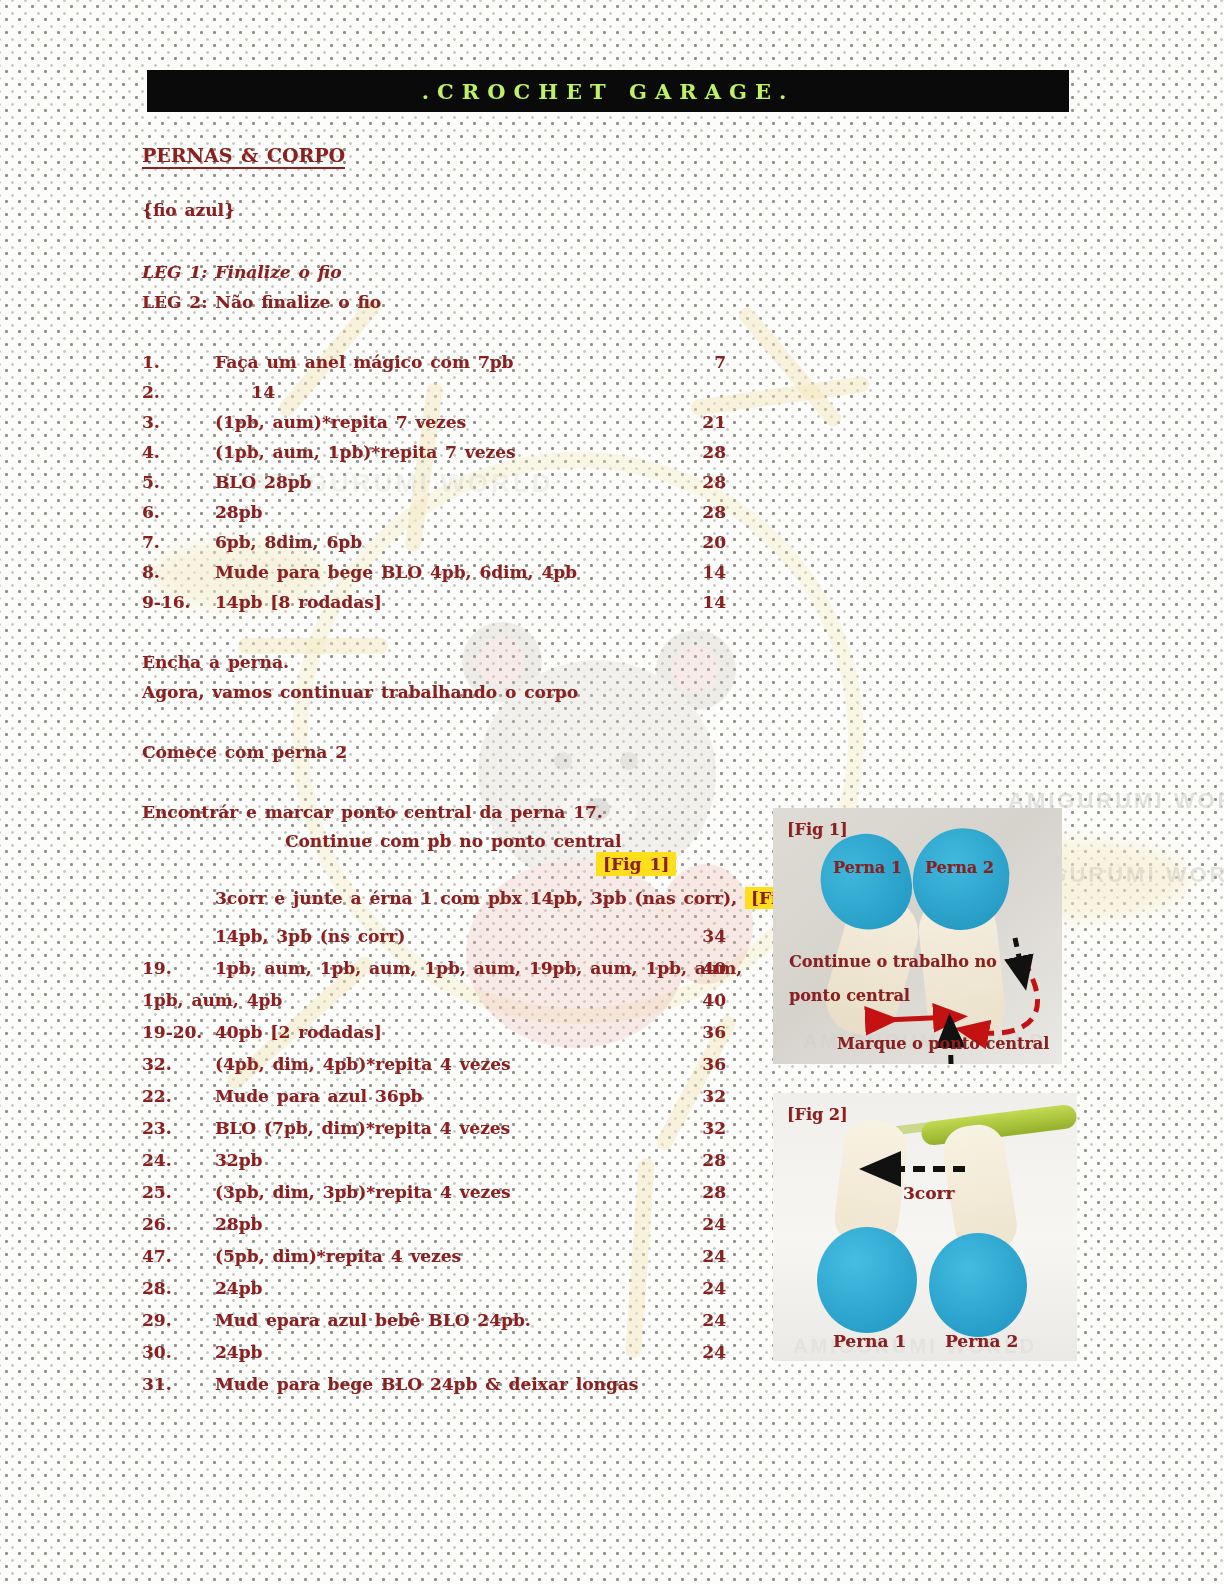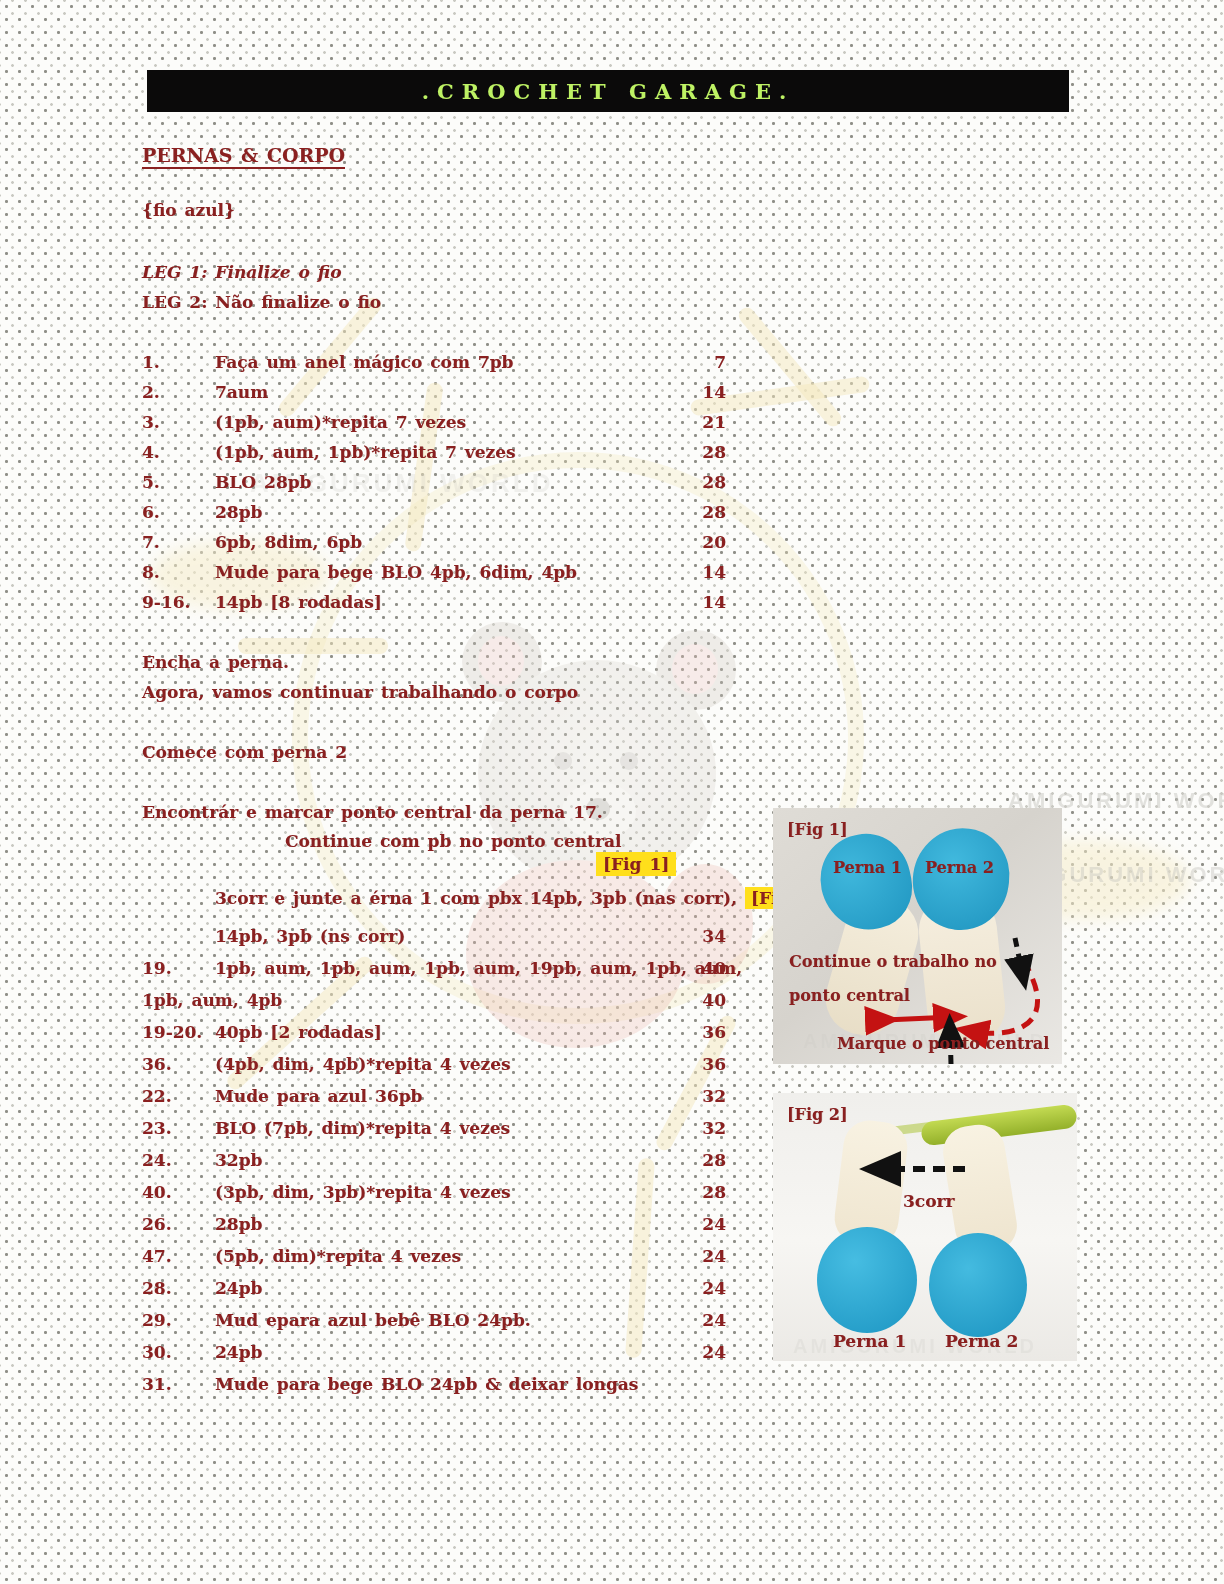--- a/index.html
+++ b/index.html
@@ -111,21 +111,20 @@
 
 <div id="rows1" class="rows">
 
 <div class="row">
       <span class="cell-num">1.</span>
       <span class="cell-text">Faça um anel mágico com 7pb</span>
       <span class="cell-count">7</span>
     </div>
     <div class="row">
       <span class="cell-num">2.</span>
-      <span class="cell-text">7aum</span>
       <span class="cell-count">14</span>
     </div>
     <div class="row">
       <span class="cell-num">3.</span>
       <span class="cell-text">(1pb, aum)*repita 7 vezes</span>
       <span class="cell-count">21</span>
     </div>
     <div class="row">
       <span class="cell-num">4.</span>
       <span class="cell-text">(1pb, aum, 1pb)*repita 7 vezes</span>
@@ -183,41 +182,41 @@
       <span class="cell-num"></span>
       <span class="cell-text">1pb, aum, 4pb</span>
       <span class="cell-count">40</span>
     </div>
     <div class="row">
       <span class="cell-num">19-20.</span>
       <span class="cell-text">40pb [2 rodadas]</span>
       <span class="cell-count">36</span>
     </div>
     <div class="row">
-      <span class="cell-num">36.</span>
+      <span class="cell-num">32.</span>
       <span class="cell-text">(4pb, dim, 4pb)*repita 4 vezes</span>
       <span class="cell-count">36</span>
     </div>
     <div class="row">
       <span class="cell-num">22.</span>
       <span class="cell-text">Mude para azul 36pb</span>
       <span class="cell-count">32</span>
     </div>
     <div class="row">
       <span class="cell-num">23.</span>
       <span class="cell-text">BLO (7pb, dim)*repita 4 vezes</span>
       <span class="cell-count">32</span>
     </div>
     <div class="row">
       <span class="cell-num">24.</span>
       <span class="cell-text">32pb</span>
       <span class="cell-count">28</span>
     </div>
     <div class="row">
-      <span class="cell-num">40.</span>
+      <span class="cell-num">25.</span>
       <span class="cell-text">(3pb, dim, 3pb)*repita 4 vezes</span>
       <span class="cell-count">28</span>
     </div>
     <div class="row">
       <span class="cell-num">26.</span>
       <span class="cell-text">28pb</span>
       <span class="cell-count">24</span>
     </div>
     <div class="row">
       <span class="cell-num">47.</span>
@@ -283,17 +282,17 @@
   <div class="f2-foot2"></div>
   <svg class="fig-svg" width="304" height="268" viewBox="0 0 304 268">
     <defs>
       <marker id="blackhead2" markerWidth="8" markerHeight="8" refX="4" refY="3" orient="auto">
           <path d="M0,0 L7,3 L0,6 Z" fill="#111"></path>
         </marker>
     </defs>
     <line x1="192" y1="76" x2="104" y2="76" stroke="#111" stroke-width="6" stroke-dasharray="12 8" marker-end="url(#blackhead2)"></line>
   </svg>
   <span class="fig-text fig-label">[Fig 2]</span>
-  <span class="fig-text" style="left:130px;top:90px;font-size:17px;margin-top:8px;">3corr</span>
+  <span class="fig-text" style="left:130px;top:90px;font-size:17px;">3corr</span>
   <span class="fig-text" style="left:60px;top:238px;font-size:17px;">Perna 1</span>
   <span class="fig-text" style="left:172px;top:238px;font-size:17px;">Perna 2</span>
   <span class="wm-text" style="left:20px;top:242px;opacity:.22;font-size:20px;">AMIGURUMI WORLD</span>
 </div>
 
 </body></html>

